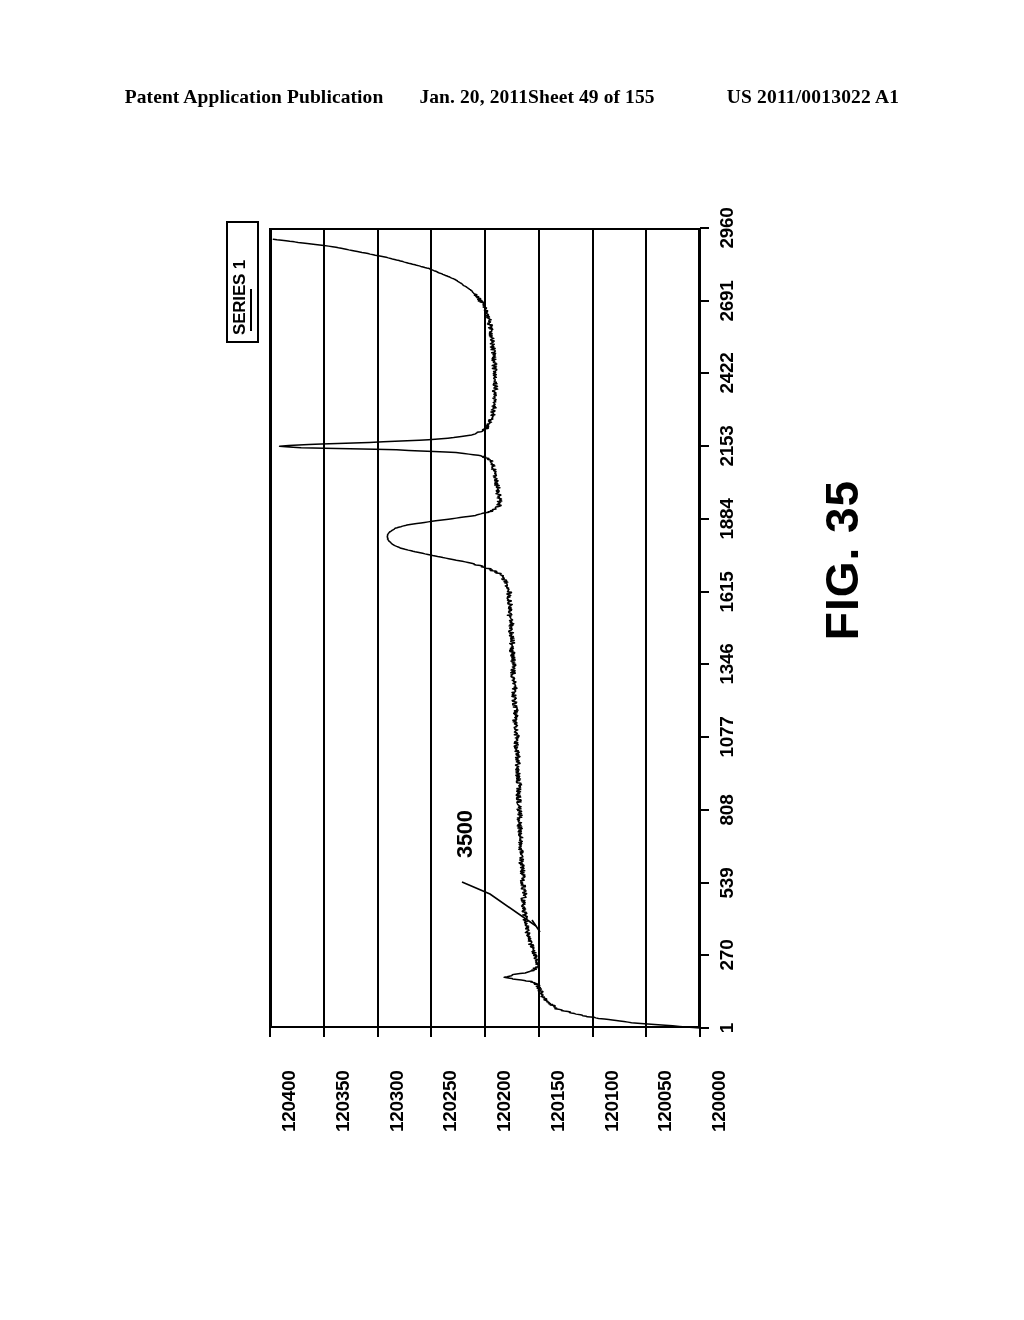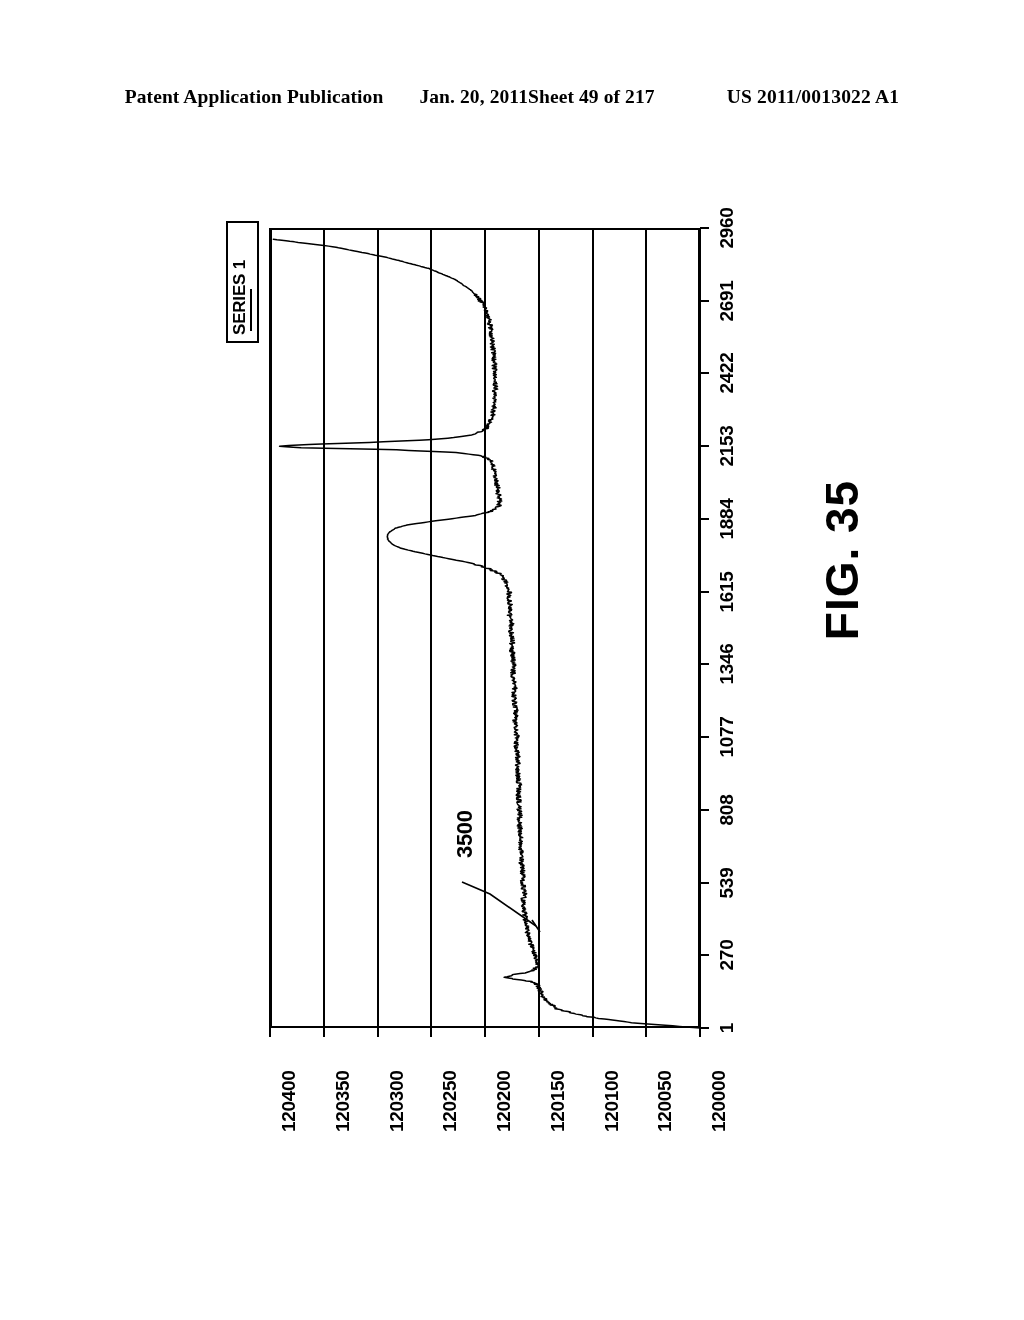--- a/index.html
+++ b/index.html
@@ -204,21 +204,21 @@
     height: 60px;
     overflow: visible;
   }
 </style>
 </head>
 <body>
 
 <div id="page-header">
   <span class="hdr-pub">Patent Application Publication</span>
   <span class="hdr-date">Jan. 20, 2011</span>
-  <span class="hdr-sheet">Sheet 49 of 217</span>
+  <span class="hdr-sheet">Sheet 49 of 155</span>
   <span class="hdr-num">US 2011/0013022 A1</span>
 </div>
 
 <div id="figure-area">
 
   <div id="legend-box">
     <div id="legend-label">SERIES 1</div>
     <div id="legend-swatch"></div>
   </div>
 

